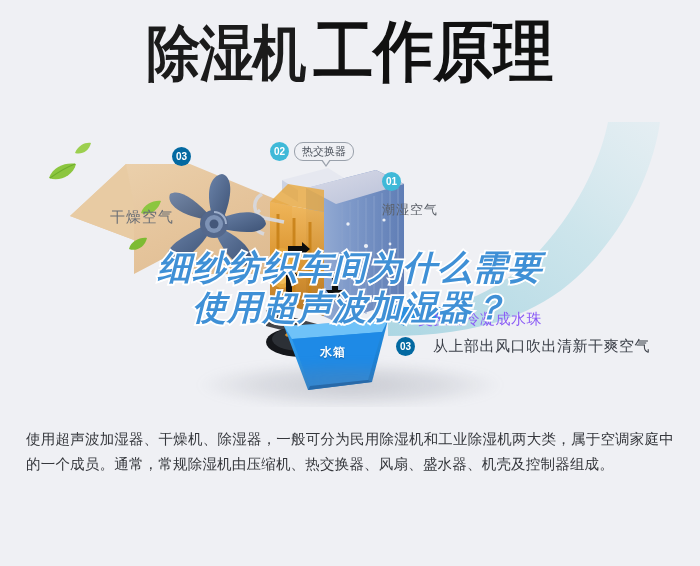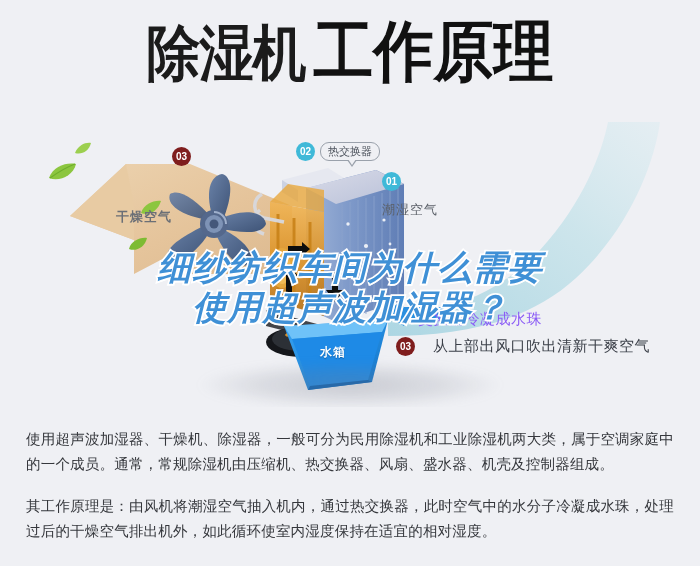--- a/index.html
+++ b/index.html
@@ -72,30 +72,30 @@
 
   
   .tank{position:absolute;left:282px;top:208px;width:108px;height:78px;}
   .tank svg{display:block;}
   .tank-label{
     position:absolute;left:320px;top:232px;color:#ffffff;font-size:12px;
     font-weight:bold;letter-spacing:1px;text-shadow:0 1px 1px rgba(0,60,120,.5);
   }
 
   
-  .cal02{position:absolute;left:296px;top:30px;display:flex;align-items:center;}
+  .cal02{position:absolute;left:270px;top:30px;display:flex;align-items:center;}
   .badge{
     width:19px;height:19px;border-radius:50%;
     display:flex;align-items:center;justify-content:center;
     color:#fff;font-size:10px;font-weight:bold;font-family:"Liberation Sans",sans-serif;
     flex:none;
   }
   .badge.c02{background:#3fb9d8;}
   .badge.c01{background:#3fb9d8;}
-  .badge.c03{background:#7f1d1d;}
+  .badge.c03{background:#0369a1;}
   .bubble{
     margin-left:5px;border:1.4px solid #9aa1ab;border-radius:9px;
     padding:2px 7px 2px 7px;color:#4c525c;font-size:11px;
     background:rgba(239,240,244,.55);position:relative;line-height:1.15;
   }
   .bubble::after{
     content:"";position:absolute;left:26px;bottom:-7px;width:0;height:0;
     border-left:5px solid transparent;border-right:5px solid transparent;
     border-top:7px solid #9aa1ab;
   }
@@ -105,21 +105,21 @@
     border-top:6px solid #eff0f4;z-index:2;
   }
 
   
   .cal01{position:absolute;left:382px;top:60px;}
   .cal01 .txt{margin-top:10px;color:#5b6068;font-size:13px;letter-spacing:1px;}
 
   
   .cal03{position:absolute;left:172px;top:35px;}
   .dry-txt{
-    position:absolute;left:116px;top:96px;color:#6b6f76;font-size:13px;letter-spacing:1px;font-weight:bold;
+    position:absolute;left:110px;top:96px;color:#6b6f76;font-size:15px;letter-spacing:1px;
   }
 
   
   .cal03b{
     position:absolute;left:396px;top:225px;display:flex;align-items:center;
   }
   .cal03b .txt{margin-left:18px;color:#3c4049;font-size:15px;letter-spacing:.5px;text-align:center;}
 
   
   .hidden-line{
@@ -363,16 +363,15 @@
     </div>
   </div>
 
   <div class="overlay">
     <span class="ov-line l1">细纱纺织车间为什么需要</span>
     <span class="ov-line l2">使用超声波加湿器？</span>
   </div>
 
   <div class="body-text">
     <p class="para p1">使用超声波加湿器、干燥机、除湿器，一般可分为民用除湿机和工业除湿机两大类，属于空调家庭中的一个成员。通常，常规除湿机由压缩机、热交换器、风扇、盛水器、机壳及控制器组成。</p>
-    <p class="para p2">其工作原理是：由风机将潮湿空气抽入机内，通过热交换器，此时空气中的水分子冷凝成水珠，处理过后的干燥空气排出机外，如此循环使室内湿度保持在适宜的相对湿度。</p>
   </div>
 
 </div>
 
 </body></html>

